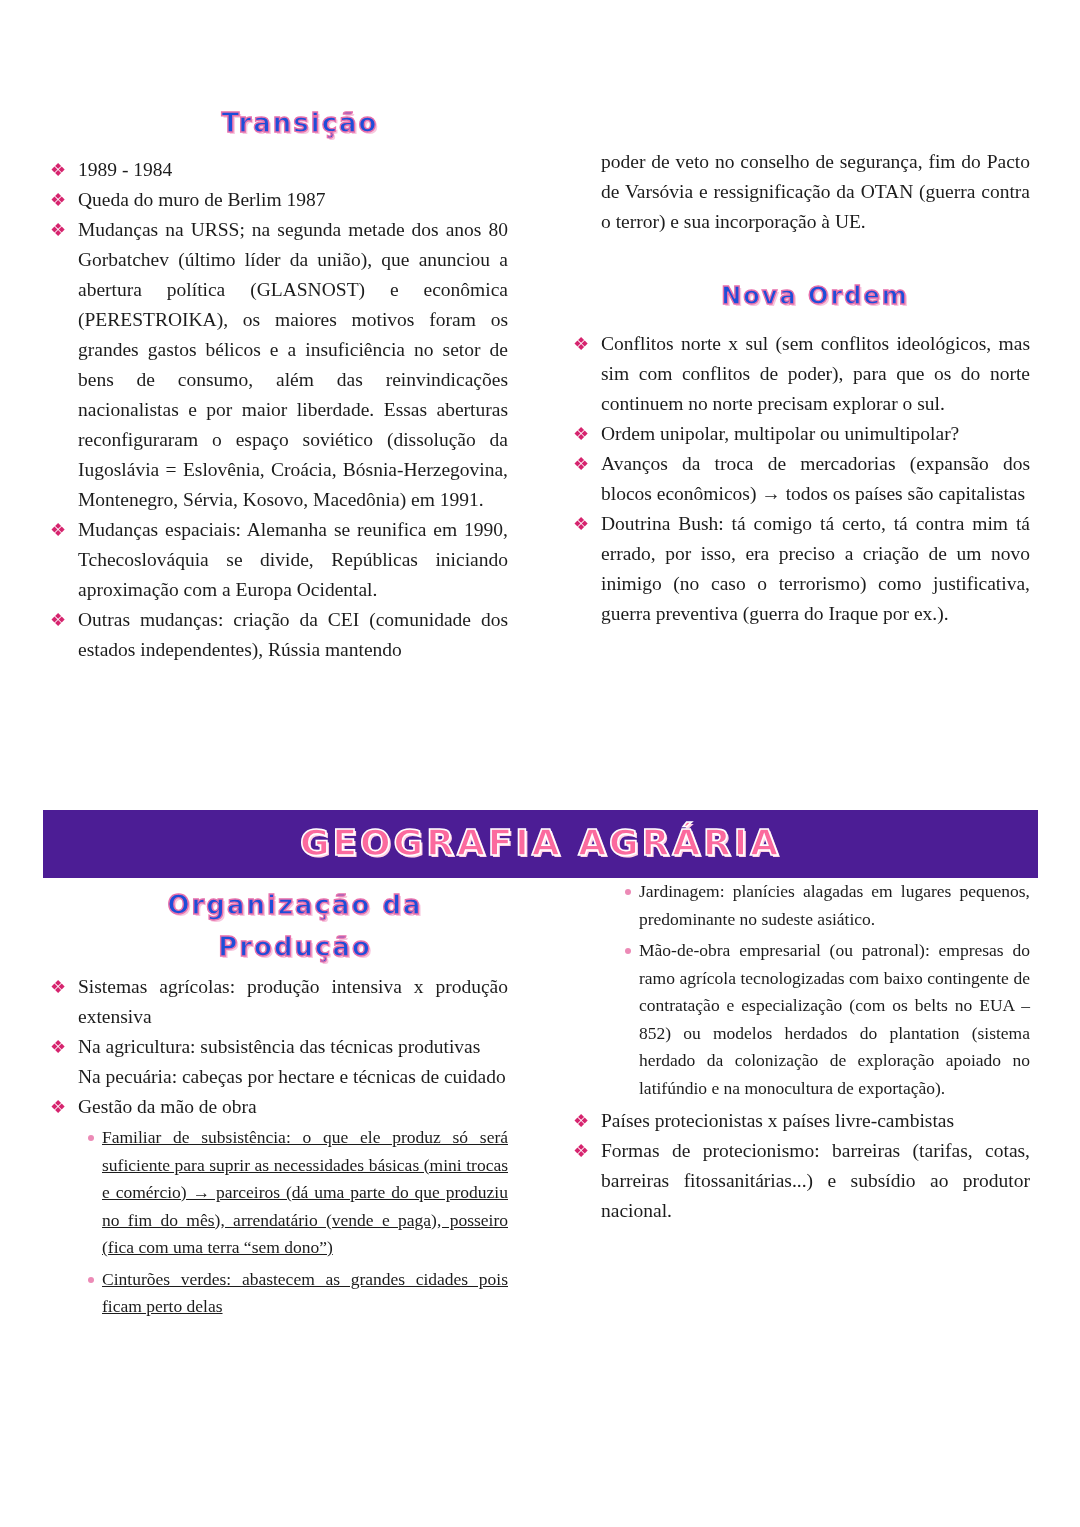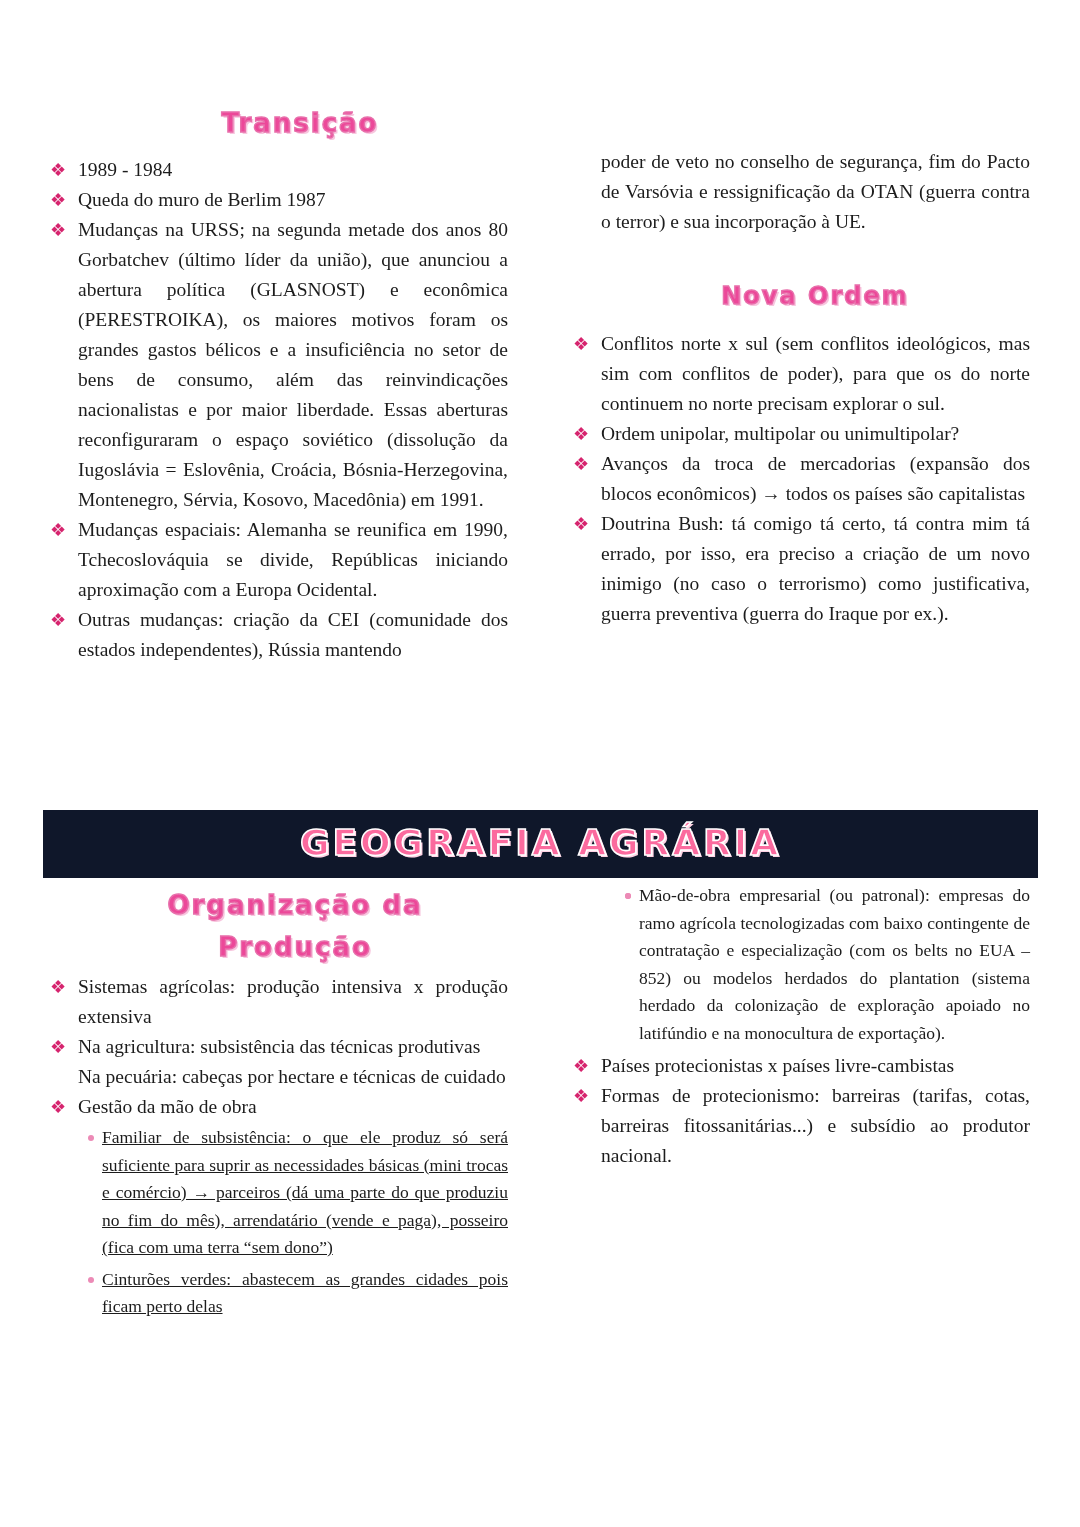--- a/index.html
+++ b/index.html
@@ -2,30 +2,30 @@
 <html><head>
 <meta charset="utf-8">
 <style>
   html, body { margin:0; padding:0; background:#ffffff; }
   body { width:1080px; height:1527px; position:relative; overflow:hidden;
          font-family:"Liberation Serif", "DejaVu Serif", serif; color:#1c1c1c; }
   .col { position:absolute; font-size:19.5px; line-height:30px; text-align:justify; }
   .col-left { left:50px; width:458px; }
   .col-right { left:573px; width:457px; }
   .deco-title { font-family:"DejaVu Sans", sans-serif; font-weight:bold;
-    color:#ec4899; -webkit-text-stroke:1.4px #e86fab; text-shadow:2px 2px 0 #f7c6de;
+    color:#1d4ed8; -webkit-text-stroke:1.4px #e86fab; text-shadow:2px 2px 0 #f7c6de;
     text-align:center; letter-spacing:2px; position:absolute; }
   ul.dia { list-style:none; margin:0; padding:0; }
   ul.dia > li { position:relative; padding-left:28px; }
   ul.dia > li .bullet { position:absolute; left:0; top:0; color:#d6246e; font-size:18px; }
   ul.dot { list-style:none; margin:0; padding:0; font-size:17.5px; line-height:27.5px; }
   ul.dot > li { position:relative; padding-left:14px; margin-bottom:4px; }
   ul.dot > li .dotb { position:absolute; left:0; top:11px; width:6px; height:6px; border-radius:50%; background:#ec8ab6; }
   .plain { padding-left:28px; }
-  .banner { position:absolute; left:43px; top:810px; width:995px; height:68px; background:#0f172a; }
+  .banner { position:absolute; left:43px; top:810px; width:995px; height:68px; background:#4c1d95; }
   .banner-title { position:absolute; left:0; right:0; top:12px; text-align:center;
     font-family:"DejaVu Sans", sans-serif; font-weight:bold; font-size:36px; letter-spacing:3px;
     color:#fb6a9e; -webkit-text-stroke:1.6px #ffffff; text-shadow:2px 2px 0 #ffd3e4; }
 </style>
 </head>
 <body>
 
 <div class="deco-title" style="left:180px; top:108px; width:240px; font-size:26px;">Transição</div>
 
 <div class="col col-left" style="top:155px;">
@@ -72,20 +72,20 @@
     <li><span class="bullet">❖</span><span>Gestão da mão de obra</span></li>
   </ul>
   <ul class="dot" style="margin-left:38px; margin-top:2px;text-decoration:underline;">
     <li><span class="dotb"></span><span>Familiar de subsistência:  o que ele produz só será suficiente para suprir as necessidades básicas (mini trocas e comércio) → parceiros (dá uma parte do que produziu no fim do mês), arrendatário (vende e paga), posseiro (fica com uma terra “sem dono”)</span></li>
     <li><span class="dotb"></span><span>Cinturões verdes: abastecem as grandes cidades pois ficam perto delas</span></li>
   </ul>
 </div>
 
 <div class="col col-right" style="top:878px;">
   <ul class="dot" style="margin-left:52px;">
-    <li><span class="dotb"></span></li>
+    <li><span class="dotb"></span><span>Jardinagem: planícies alagadas em lugares pequenos, predominante no sudeste asiático.</span></li>
     <li><span class="dotb"></span><span>Mão-de-obra empresarial (ou patronal): empresas do ramo agrícola tecnologizadas com baixo contingente de contratação e especialização (com os belts no EUA – 852) ou modelos herdados do plantation (sistema herdado da colonização de exploração apoiado no latifúndio e na monocultura de exportação).</span></li>
   </ul>
   <ul class="dia" style="margin-top:2px;">
     <li><span class="bullet">❖</span><span>Países protecionistas x países livre-cambistas</span></li>
     <li><span class="bullet">❖</span><span>Formas de protecionismo: barreiras (tarifas, cotas, barreiras fitossanitárias...) e subsídio ao produtor nacional.</span></li>
   </ul>
 </div>
 
 </body></html>

